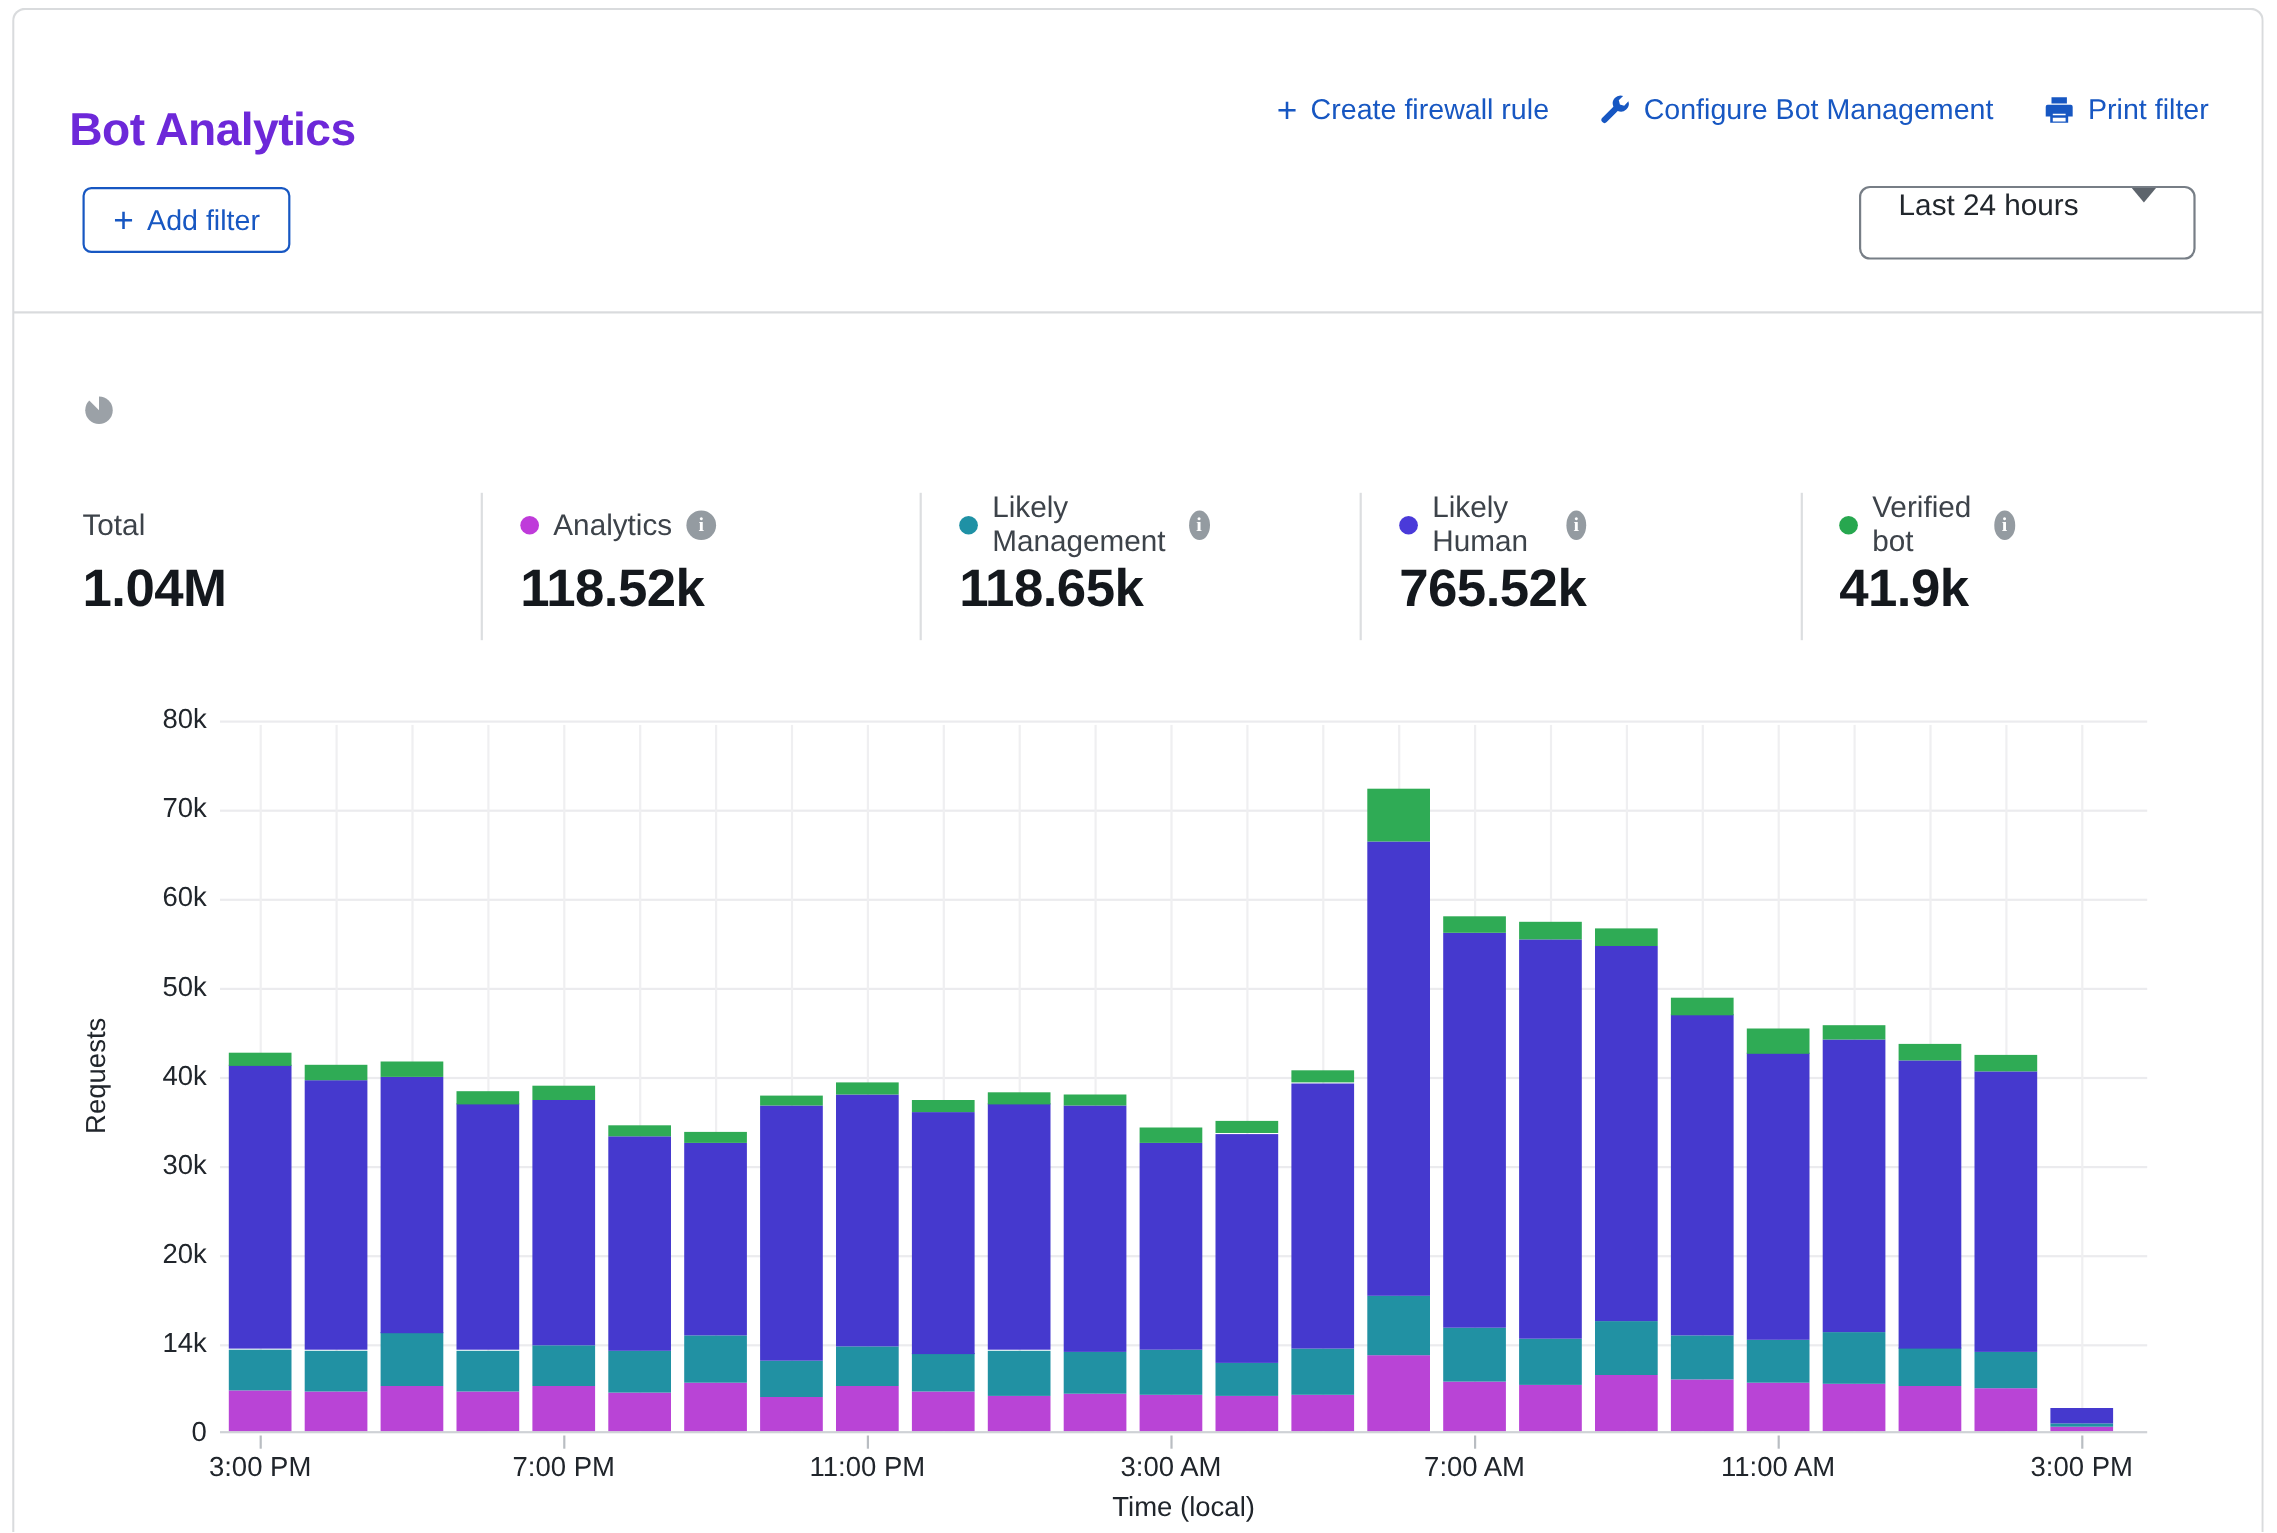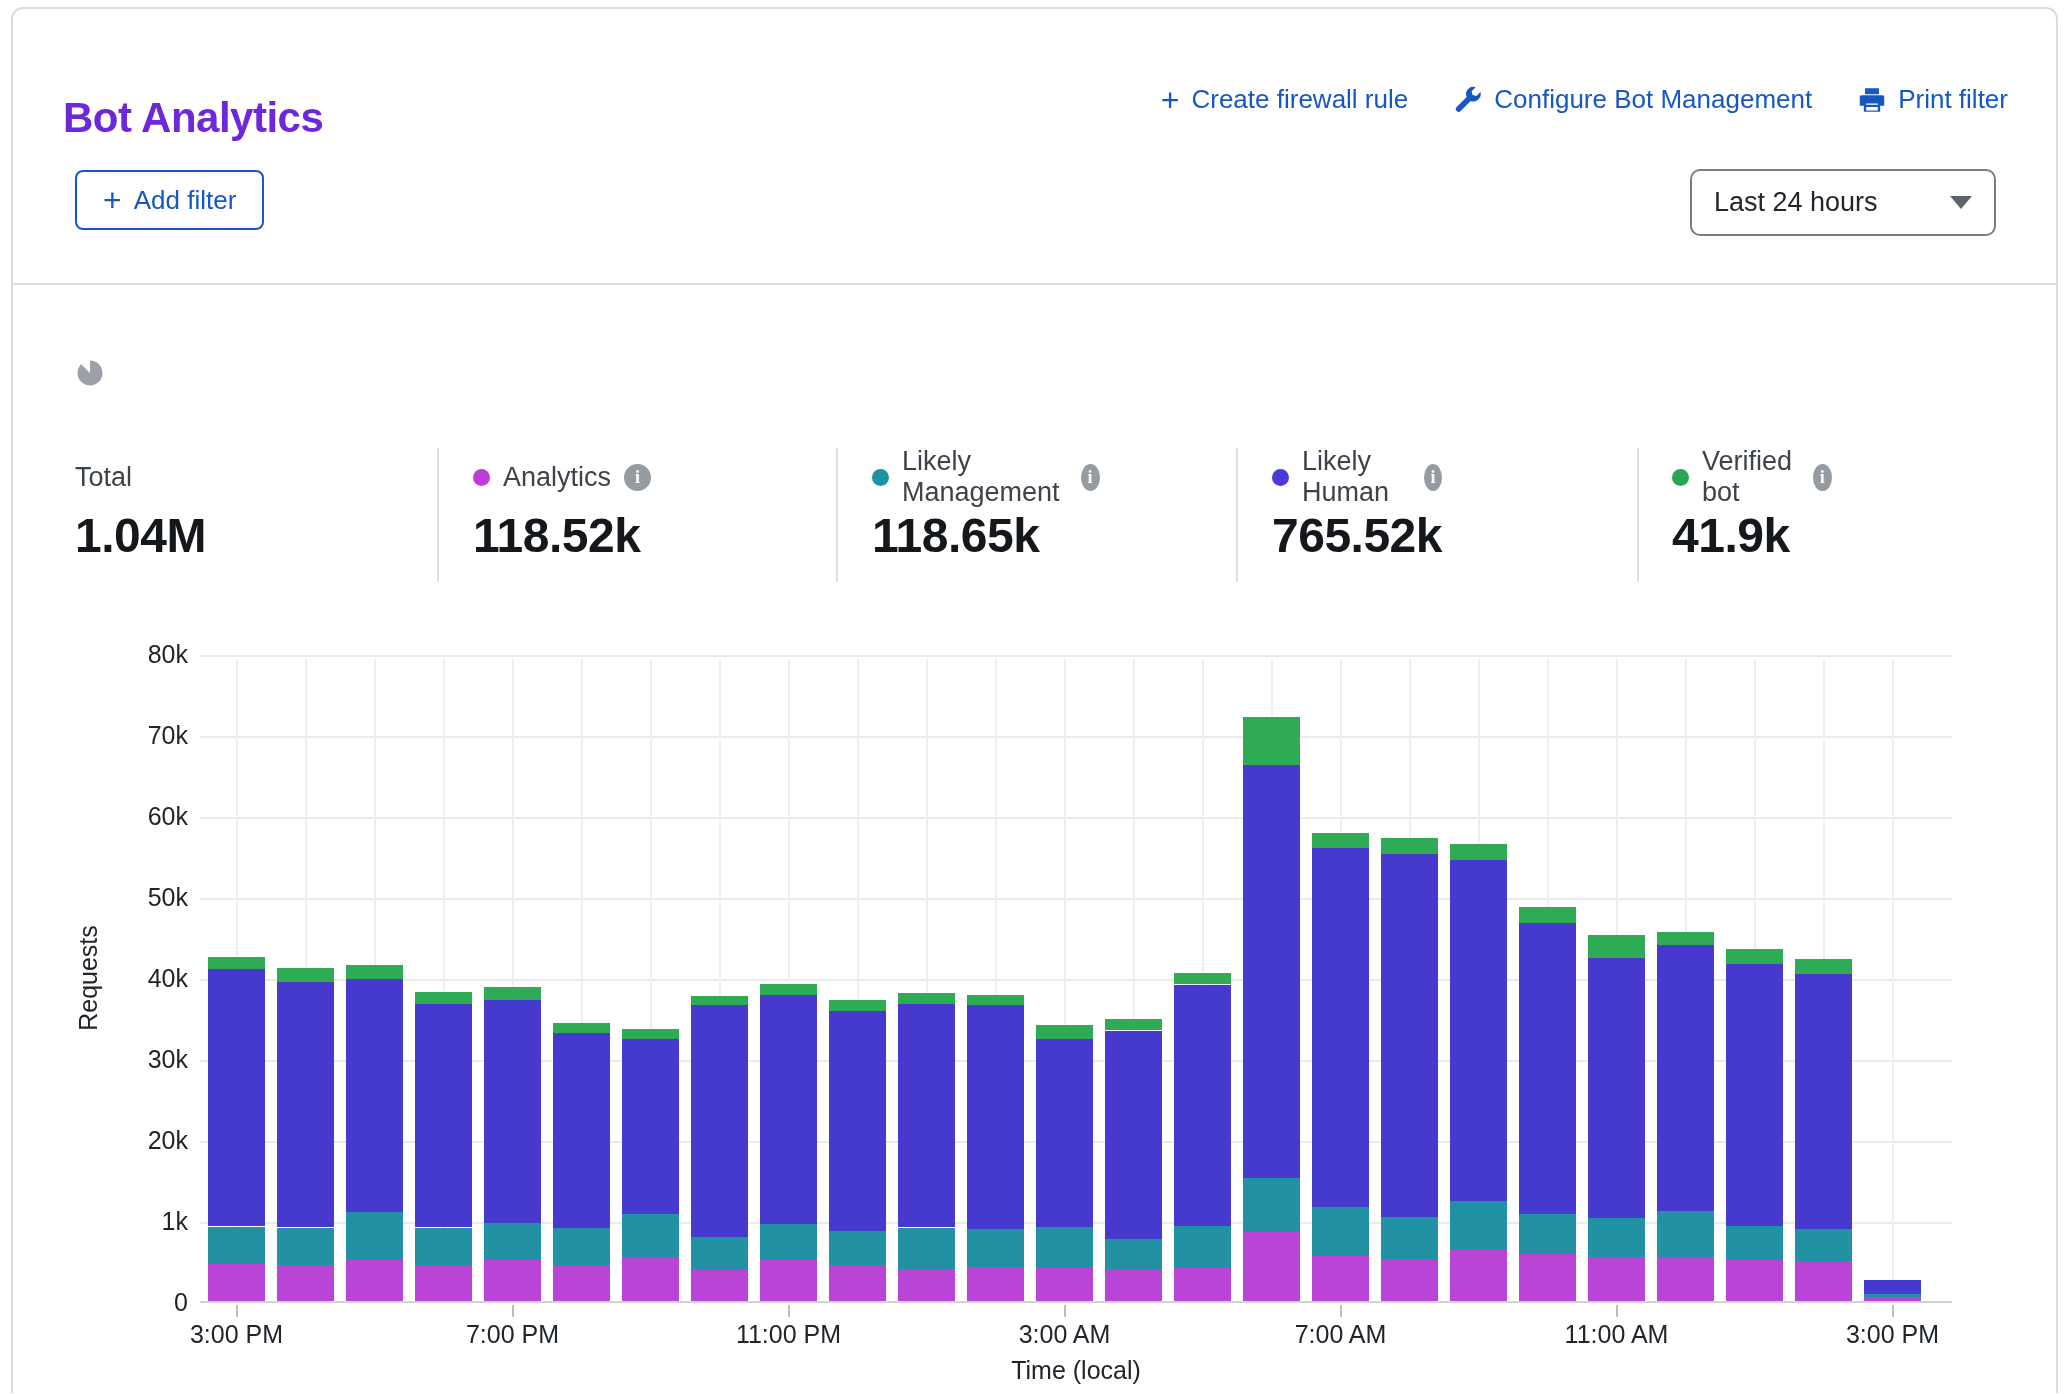--- a/index.html
+++ b/index.html
@@ -28,22 +28,22 @@
     position:absolute; left:75px; top:170px; height:60px; padding:0 26px;
     display:flex; align-items:center; gap:12px;
     border:2.5px solid; border-radius:8px; background:#fff;
     font-size:26px; font-weight:500; cursor:pointer;
     font-family:"Liberation Sans", sans-serif;
   }
   .btn-add-filter .plus-glyph { font-size:32px; font-weight:500; }
   .dropdown {
     position:absolute; left:1690px; top:169px; width:306px; height:67px;
     border:2px solid #777e86; border-radius:10px; background:#fff;
-    display:flex; align-items:center; justify-content:space-between;
-    padding:0 22px; font-size:27px; color:#22272d; cursor:pointer;
+    display:flex; align-items:flex-start; justify-content:space-between;
+    padding:0 34px; font-size:27px; color:#22272d; cursor:pointer;
   }
   .caret-down {
     width:0; height:0; border-left:11px solid transparent; border-right:11px solid transparent;
     border-top:13px solid #5d646c;
   }
   .section-title-row { position:absolute; left:75px; top:358px; display:flex; align-items:center; gap:18px; }
   .section-title { font-size:32px; font-weight:700; color:#20252b; }
   .stats-row { position:absolute; left:0; top:0; }
   .stat { position:absolute; top:448px; }
   .stat-label-row { display:flex; align-items:center; gap:13px; height:34px; margin-top:12px; }
@@ -353,21 +353,21 @@
       </div>
       <div class="bar" style="left: 1664px; height: 21px;">
         <div class="bar-seg" style="background: rgb(185, 68, 214); bottom: 0px; height: 4px;"></div>
         <div class="bar-seg" style="background: rgb(33, 145, 163); bottom: 4px; height: 3px;"></div>
         <div class="bar-seg" style="background: rgb(69, 57, 206); bottom: 7px; height: 14px;"></div>
       </div>
     </div>
   <div class="y-axis-title">Requests</div>
   <div class="x-axis-title" id="x-axis-title" style="left: 1076px;">Time (local)</div>
 <div class="y-label" style="left: 58px; top: 1288px;">0</div>
-    <div class="y-label" style="left: 58px; top: 1207px;">1k</div>
+    <div class="y-label" style="left: 58px; top: 1207px;">14k</div>
     <div class="y-label" style="left: 58px; top: 1126px;">20k</div>
     <div class="y-label" style="left: 58px; top: 1045px;">30k</div>
     <div class="y-label" style="left: 58px; top: 964px;">40k</div>
     <div class="y-label" style="left: 58px; top: 883px;">50k</div>
     <div class="y-label" style="left: 58px; top: 802px;">60k</div>
     <div class="y-label" style="left: 58px; top: 721px;">70k</div>
     <div class="y-label" style="left: 58px; top: 640px;">80k</div>
     <div class="x-tick" style="left: 236.5px;"></div>
     <div class="x-label" style="left: 236.5px;">3:00 PM</div>
     <div class="x-tick" style="left: 512.5px;"></div>

